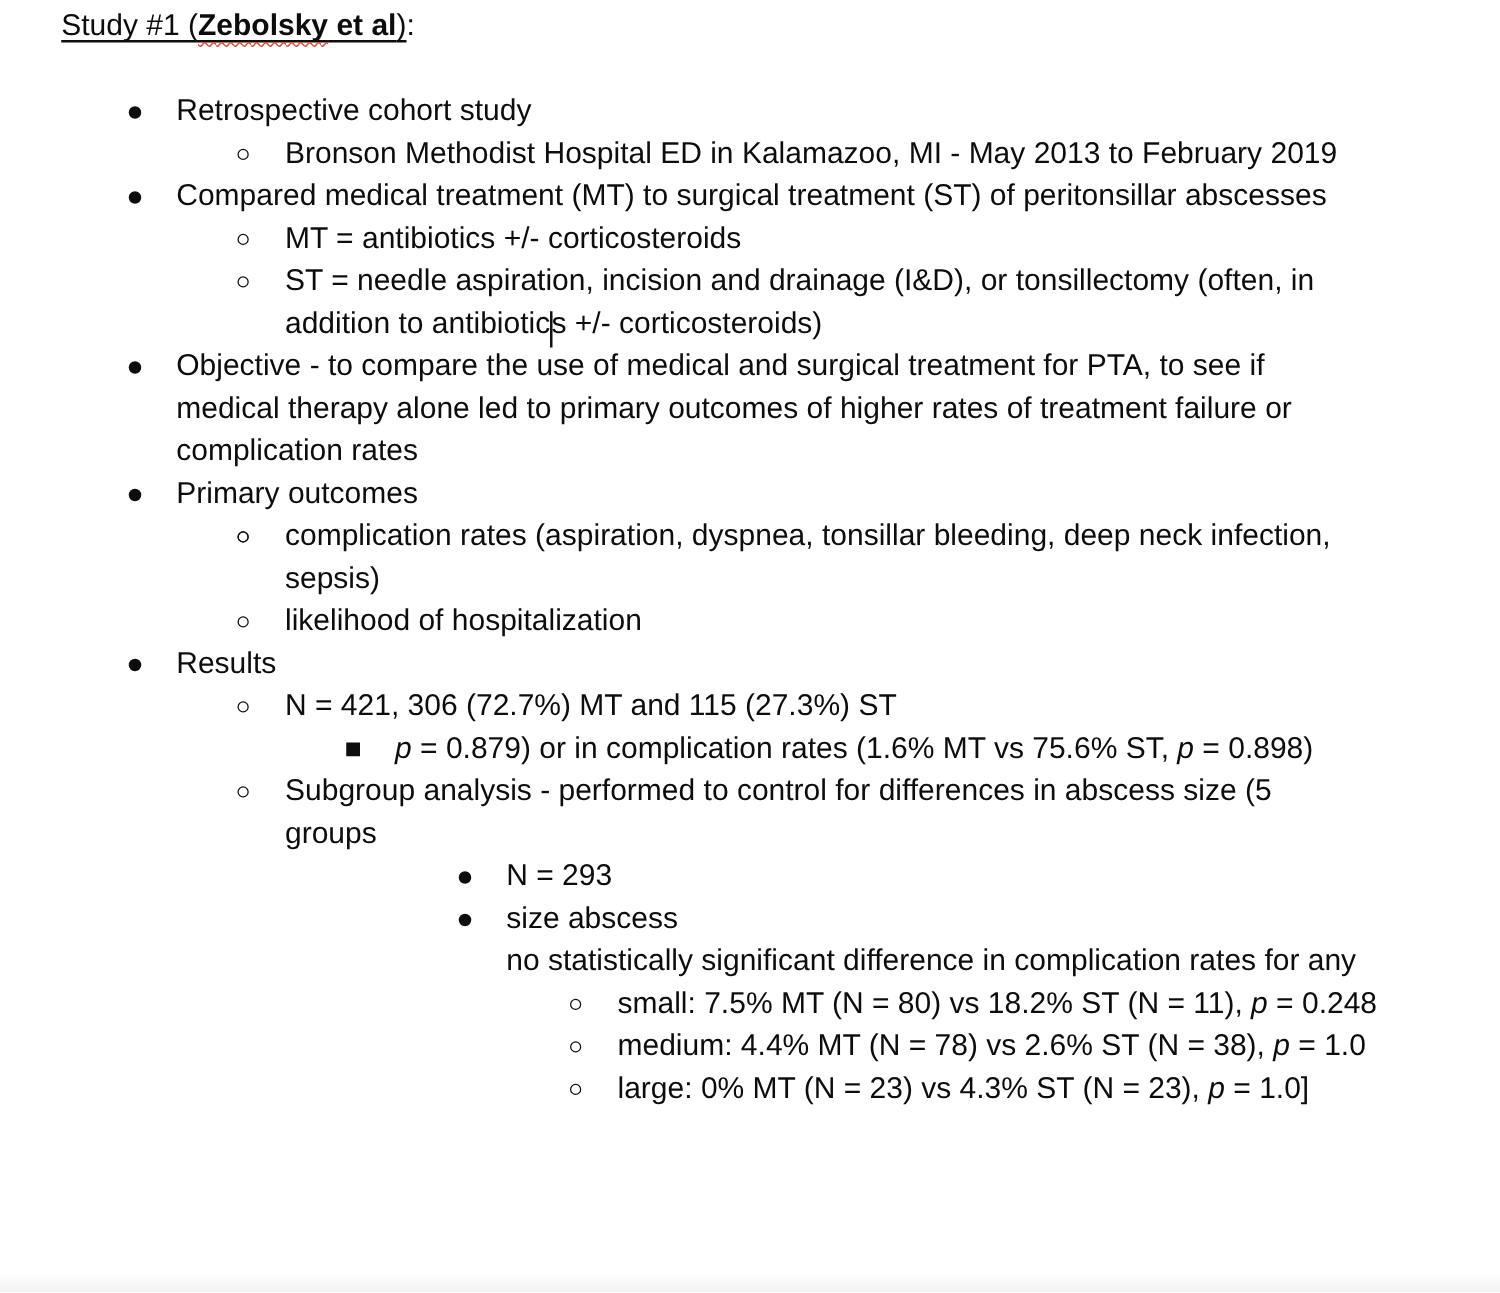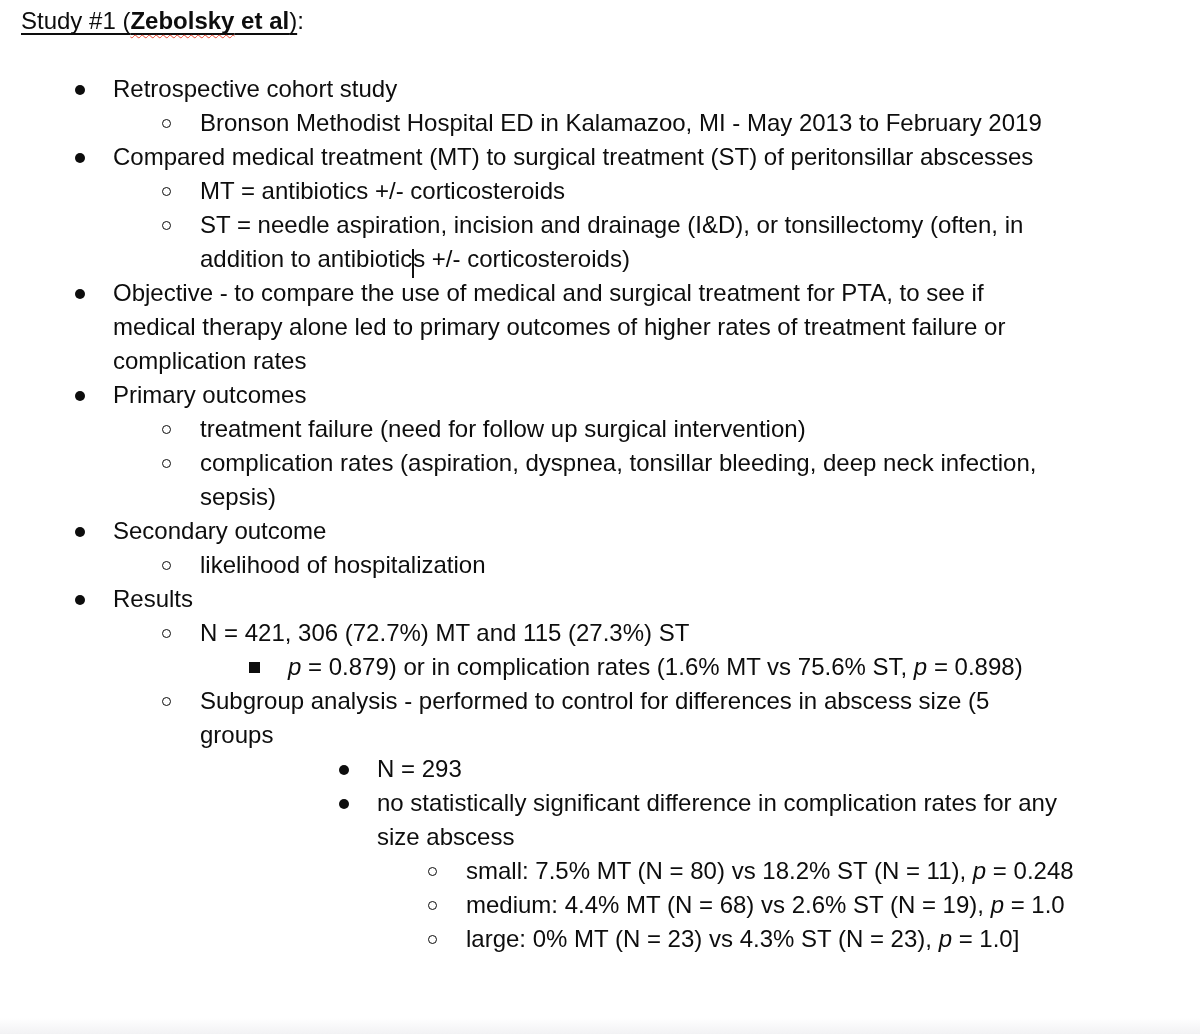--- a/index.html
+++ b/index.html
@@ -5,21 +5,21 @@
   html,body{margin:0;padding:0;background:#ffffff;}
   #canvas{
     position:relative;
     width:1200px;height:1034px;
     overflow:hidden;
     background:#ffffff;
     font-family:"Liberation Sans","DejaVu Sans",sans-serif;
     font-size:24px;
     color:#0d0d0d;
   }
-  #doc{position:relative;padding-top:4px;}
+  #doc{position:relative;padding-top:4px;padding-left:28px;}
   .title-line{
     height:34px;line-height:34px;
     padding-left:21px;
     margin-bottom:34px;
     white-space:nowrap;
   }
   .item{position:relative;}
   .line{height:34px;line-height:34px;white-space:nowrap;}
   .lv1{padding-left:113px}
   .lv2{padding-left:200px}
@@ -98,30 +98,25 @@
           <div class="line"><span class="">Objective - to compare the use of medical and surgical treatment for PTA, to see if</span></div>
           <div class="line"><span class="">medical therapy alone led to primary outcomes of higher rates of treatment failure or</span></div>
           <div class="line"><span class="">complication rates</span></div>
         </div>
         <div class="item lv1">
           <span class="bullet disc"></span>
           <div class="line"><span class="">Primary outcomes</span></div>
         </div>
         <div class="item lv2">
           <span class="bullet ring"></span>
-          <div class="line"><span class="">treatment failure (need for follow up surgical intervention)</span></div>
         </div>
         <div class="item lv2">
           <span class="bullet ring"></span>
           <div class="line"><span class="">complication rates (aspiration, dyspnea, tonsillar bleeding, deep neck infection,</span></div>
           <div class="line"><span class="">sepsis)</span></div>
-        </div>
-        <div class="item lv1">
-          <span class="bullet disc"></span>
-          <div class="line"><span class="">Secondary outcome</span></div>
         </div>
         <div class="item lv2">
           <span class="bullet ring"></span>
           <div class="line"><span class="">likelihood of hospitalization</span></div>
         </div>
         <div class="item lv1">
           <span class="bullet disc"></span>
           <div class="line"><span class="">Results</span></div>
         </div>
         <div class="item lv2">
@@ -136,30 +131,30 @@
           <span class="bullet ring"></span>
           <div class="line"><span class="">Subgroup analysis - performed to control for differences in abscess size (5</span></div>
           <div class="line"><span class="">groups</span></div>
         </div>
         <div class="item lv4">
           <span class="bullet disc"></span>
           <div class="line"><span class="">N = 293</span></div>
         </div>
         <div class="item lv4">
           <span class="bullet disc"></span>
+          <div class="line"><span class="">size abscess</span></div>
           <div class="line"><span class="">no statistically significant difference in complication rates for any</span></div>
-          <div class="line"><span class="">size abscess</span></div>
         </div>
         <div class="item lv5">
           <span class="bullet ring"></span>
           <div class="line"><span class="">small: 7.5% MT (N = 80) vs 18.2% ST (N = 11), </span><span class="i">p</span><span class=""> = 0.248</span></div>
         </div>
         <div class="item lv5">
           <span class="bullet ring"></span>
-          <div class="line"><span class="">medium: 4.4% MT (N = 68) vs 2.6% ST (N = 19), </span><span class="i">p</span><span class=""> = 1.0</span></div>
+          <div class="line"><span class="">medium: 4.4% MT (N = 78) vs 2.6% ST (N = 38), </span><span class="i">p</span><span class=""> = 1.0</span></div>
         </div>
         <div class="item lv5">
           <span class="bullet ring"></span>
           <div class="line"><span class="">large: 0% MT (N = 23) vs 4.3% ST (N = 23), </span><span class="i">p</span><span class=""> = 1.0]</span></div>
         </div>
       </div>
   </div>
   <div class="page-edge"></div>
 </div>
 

